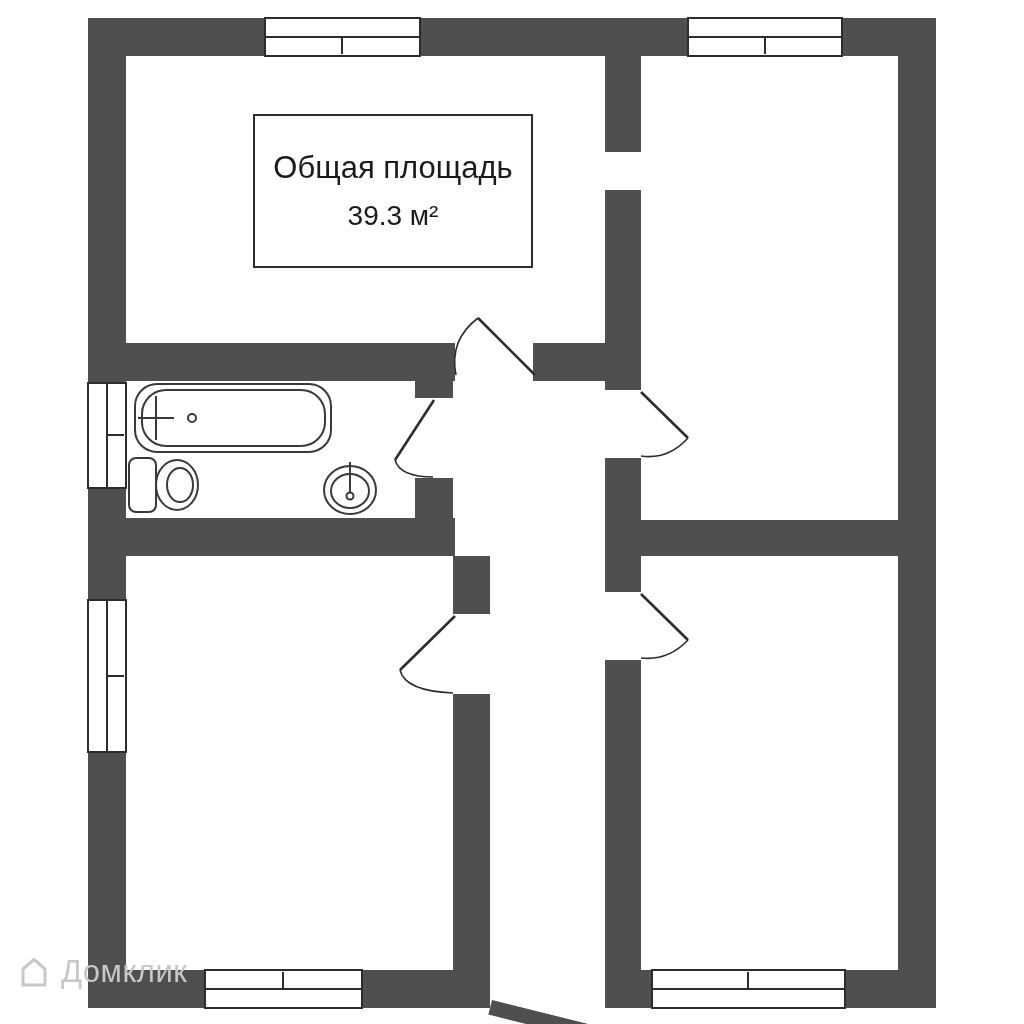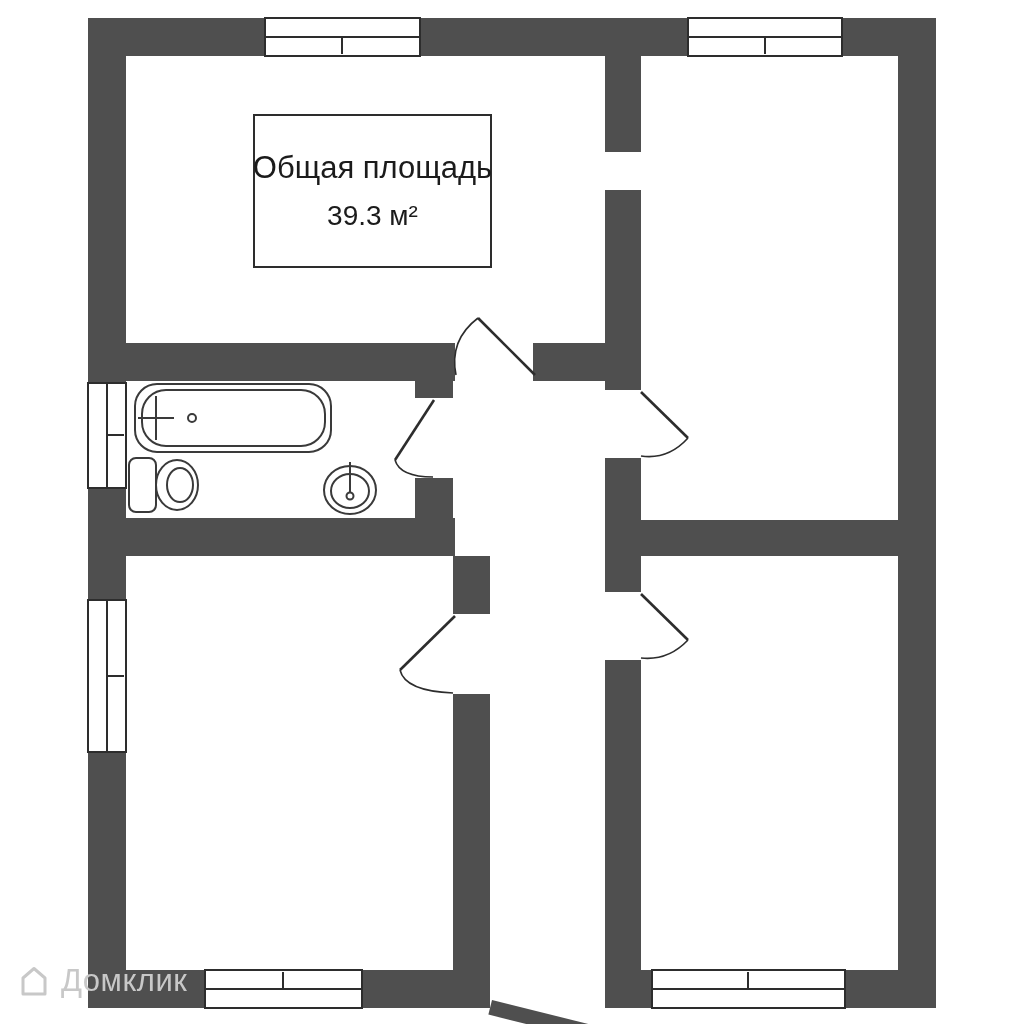--- a/index.html
+++ b/index.html
@@ -11,31 +11,30 @@
   svg.plan{position:absolute;left:0;top:0;}
   .wall{fill:var(--wall,#4f4f4f);}
   .gap{fill:#ffffff;}
   .win-rect{fill:#ffffff;stroke:var(--line,#2d2d2d);stroke-width:2;}
   .win-line{stroke:var(--line,#2d2d2d);stroke-width:2;fill:none;}
   .door-leaf{stroke:var(--line,#2d2d2d);stroke-width:2.6;fill:none;}
   .door-arc{stroke:var(--line,#2d2d2d);stroke-width:1.6;fill:none;}
   .fixture{fill:#ffffff;stroke:var(--fixture-line,#3a3a3a);stroke-width:2;}
   .fixture-line{fill:none;stroke:var(--fixture-line,#3a3a3a);stroke-width:2;}
   .area-label{
-    position:absolute;left:253px;top:114px;width:239px;height:154px;
+    position:absolute;left:253px;top:114px;width:280px;height:154px;
     background:#ffffff;border:2px solid var(--line,#2d2d2d);
     display:flex;flex-direction:column;align-items:center;justify-content:center;
     gap:14px;color:var(--label-text,#1b1b1b);box-sizing:border-box;
   }
   .area-label .title{font-size:31px;white-space:nowrap;}
   .area-label .value{font-size:28px;white-space:nowrap;}
   .watermark{
     position:absolute;left:16px;top:954px;display:flex;align-items:center;gap:9px;
     color:var(--watermark,#c8c8c8);
-    margin-top:9px;
   }
   .watermark .brand{font-size:31px;font-weight:500;letter-spacing:.5px;}
 </style>
 </head>
 <body>
 
 <div class="stage">
 
   <svg class="plan" width="1024" height="1024" viewBox="0 0 1024 1024">
 

